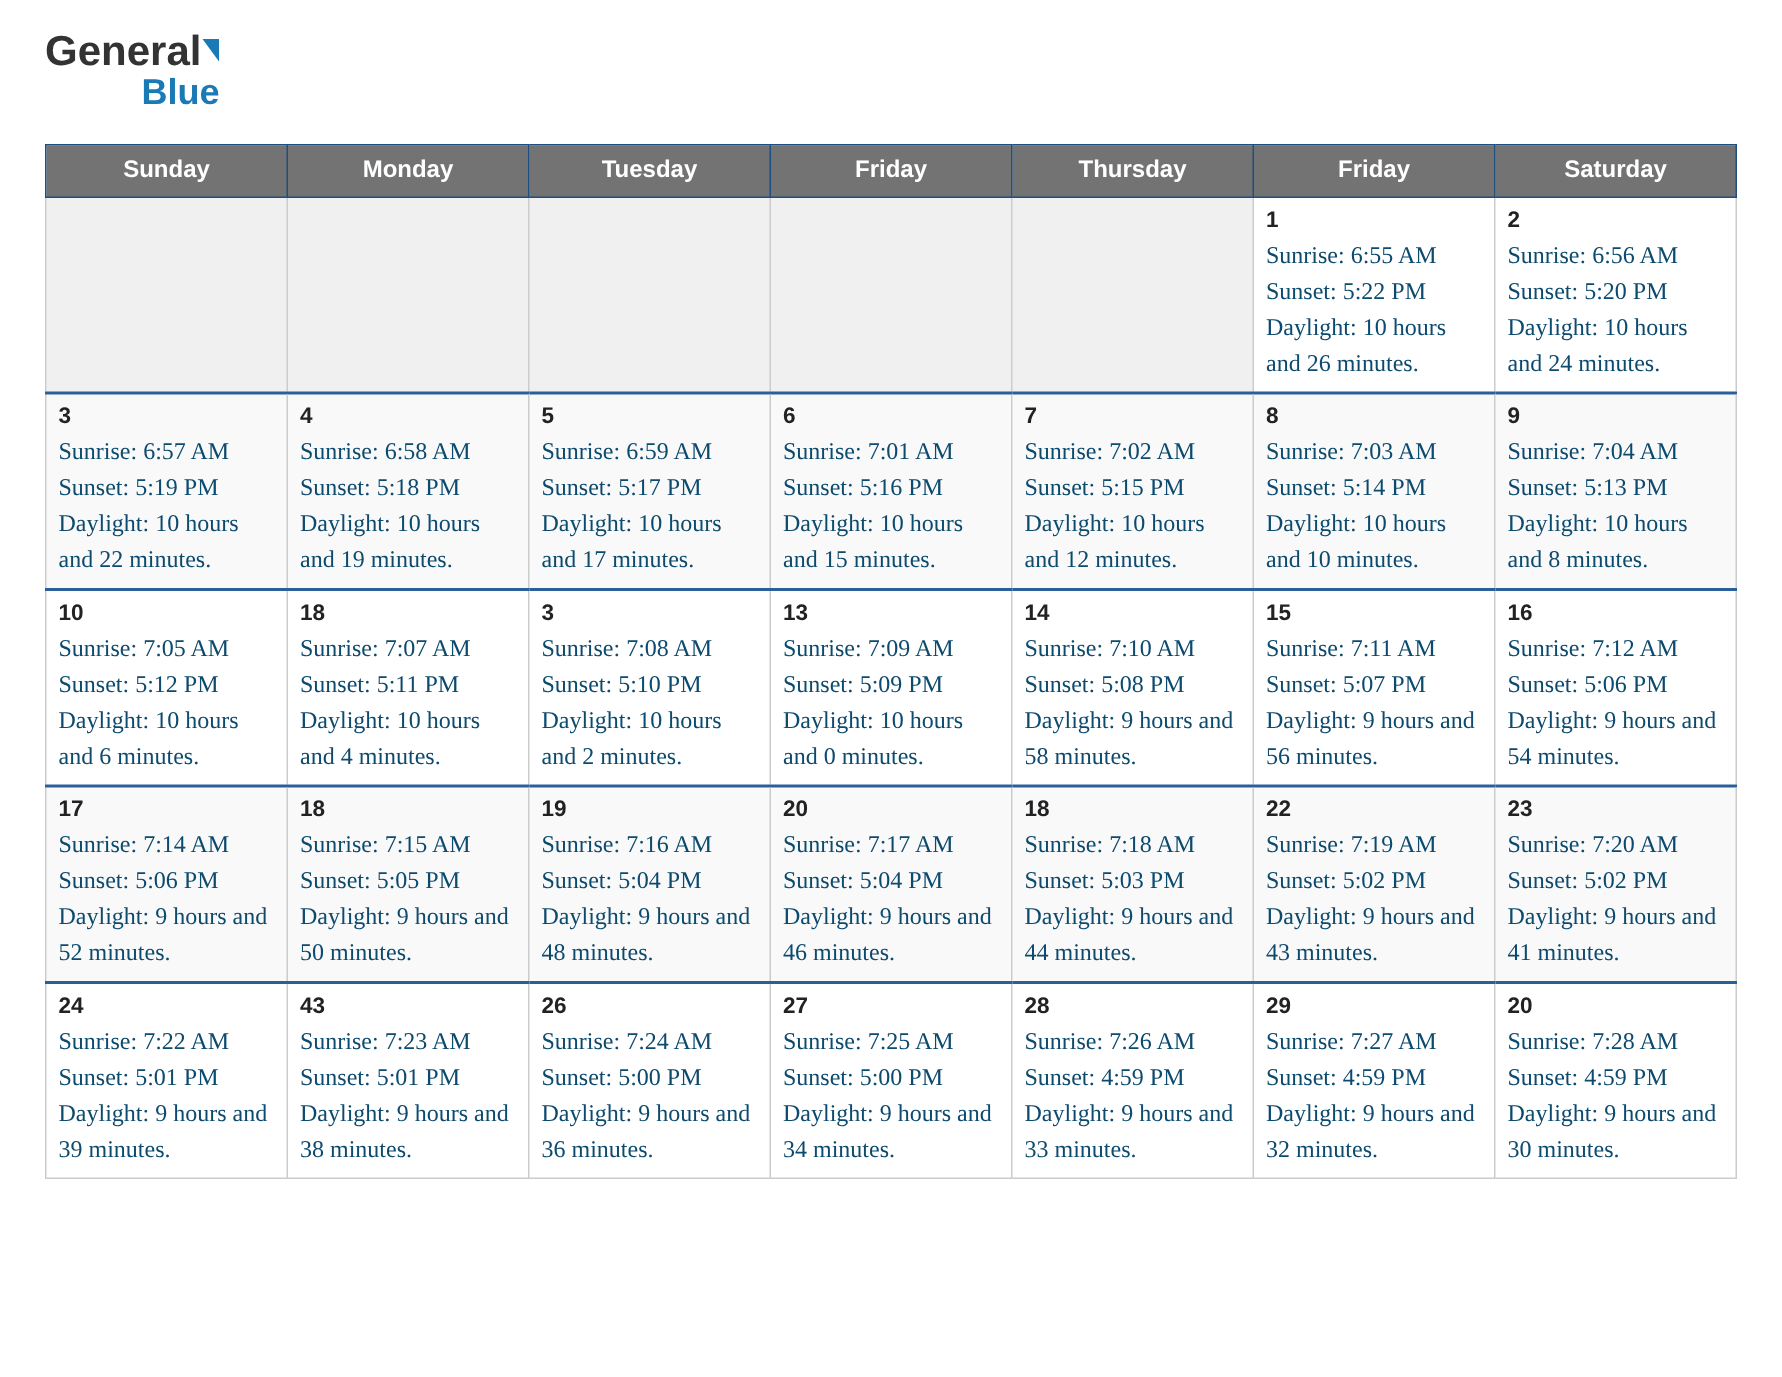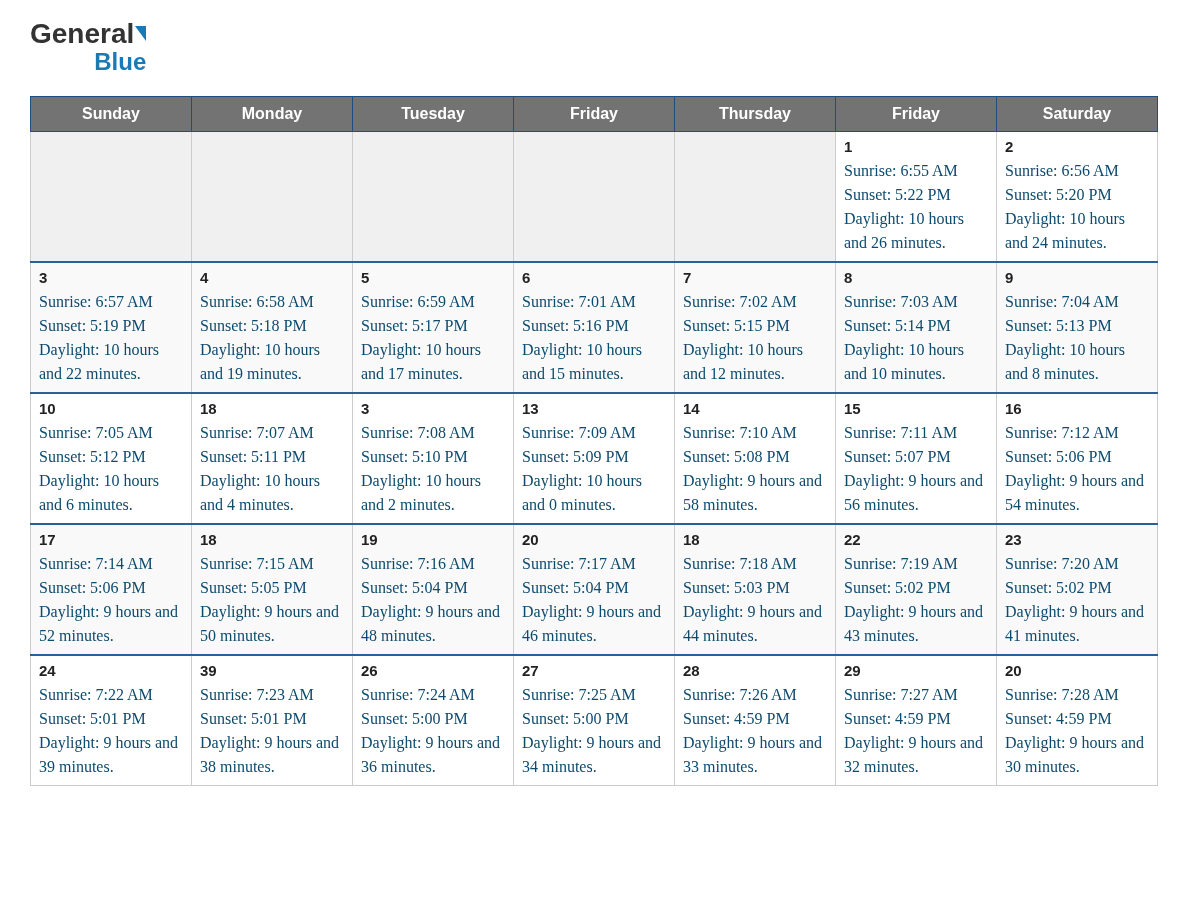--- a/index.html
+++ b/index.html
@@ -229,21 +229,21 @@
           <span class="day-number">23</span>
           <div class="day-info">Sunrise: 7:20 AM<br>Sunset: 5:02 PM<br>Daylight: 9 hours and 41 minutes.</div>
         </td>
       </tr>
       <tr class="row-divider">
         <td>
           <span class="day-number">24</span>
           <div class="day-info">Sunrise: 7:22 AM<br>Sunset: 5:01 PM<br>Daylight: 9 hours and 39 minutes.</div>
         </td>
         <td>
-          <span class="day-number">39</span>
+          <span class="day-number">43</span>
           <div class="day-info">Sunrise: 7:23 AM<br>Sunset: 5:01 PM<br>Daylight: 9 hours and 38 minutes.</div>
         </td>
         <td>
           <span class="day-number">26</span>
           <div class="day-info">Sunrise: 7:24 AM<br>Sunset: 5:00 PM<br>Daylight: 9 hours and 36 minutes.</div>
         </td>
         <td>
           <span class="day-number">27</span>
           <div class="day-info">Sunrise: 7:25 AM<br>Sunset: 5:00 PM<br>Daylight: 9 hours and 34 minutes.</div>
         </td>

